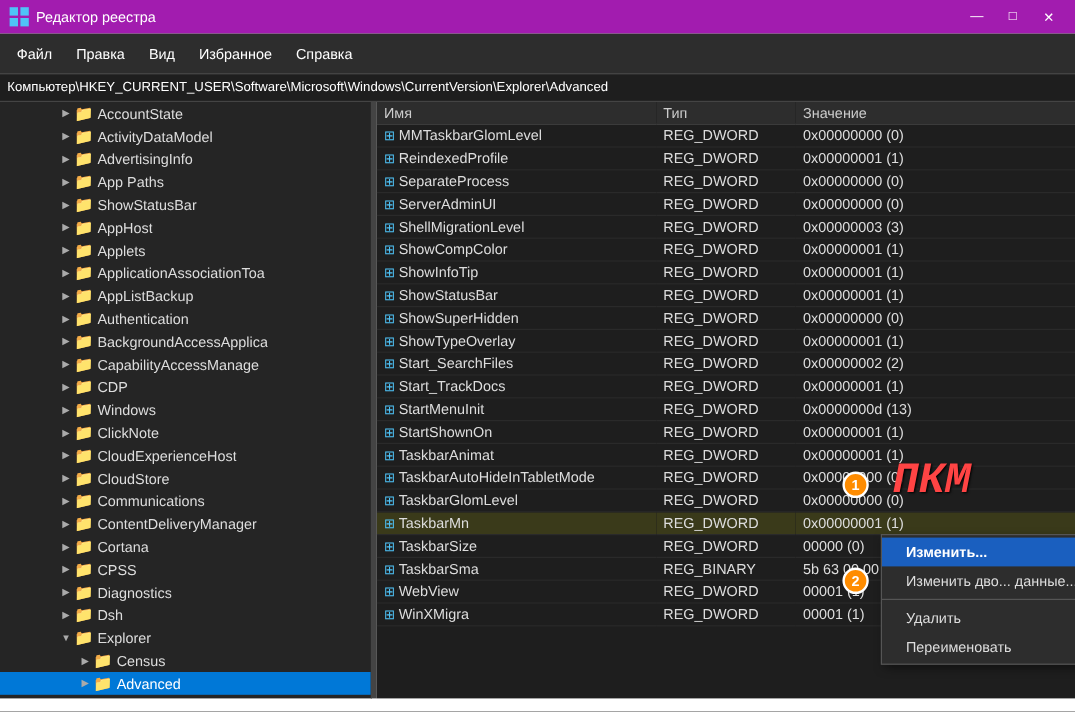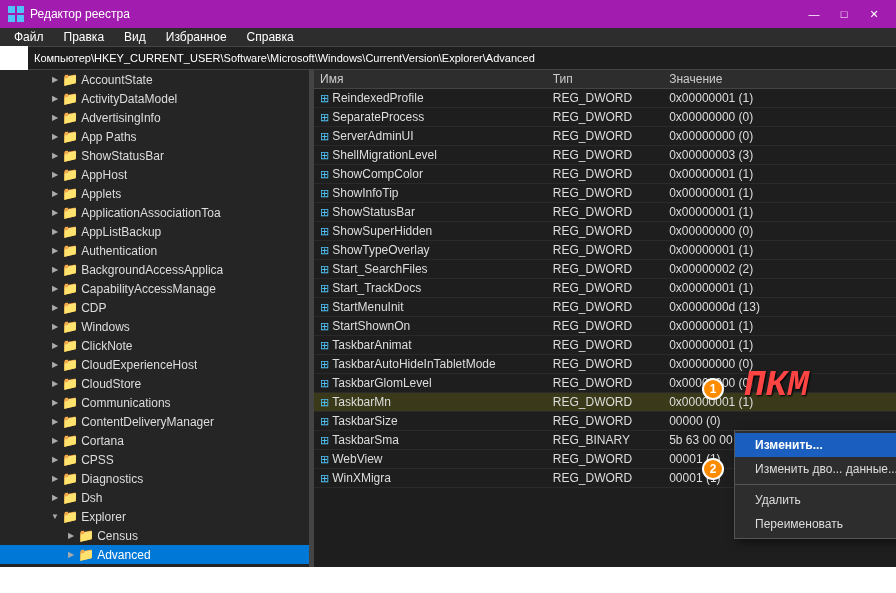--- a/index.html
+++ b/index.html
@@ -56,21 +56,21 @@
       font-size: 11px;
       cursor: pointer;
       border-radius: 2px;
     }
 
     
     .menubar {
       background: #2d2d2d;
       color: #fff;
       display: flex;
-      height: 18px;
+      height: 33px;
       align-items: center;
       padding: 0 4px;
       text-align: center;
     }
     .menubar-item {
       padding: 2px 10px;
       cursor: pointer;
       font-size: 12px;
       height: 100%;
       display: flex;
@@ -81,21 +81,20 @@
     .addressbar {
       background: #1e1e1e;
       color: #fff;
       display: flex;
       align-items: center;
       height: 24px;
       padding: 2px 6px;
       font-size: 11px;
       border-top: 1px solid #444;
       border-bottom: 1px solid #444;
-      margin-left: 28px;
     }
 
     
     .main {
       display: flex;
       height: calc(593px - 28px - 22px - 24px - 22px);
     }
 
     
     .tree-pane {
@@ -527,20 +526,25 @@
         </colgroup>
         <thead>
           <tr>
             <th>Имя</th>
             <th>Тип</th>
             <th>Значение</th>
           </tr>
         </thead>
         <tbody id="registry-tbody">
 
+        <tr>
+              <td><span class="reg-icon">⊞</span>MMTaskbarGlomLevel</td>
+              <td>REG_DWORD</td>
+              <td>0x00000000 (0)</td>
+            </tr>
             <tr>
               <td><span class="reg-icon">⊞</span>ReindexedProfile</td>
               <td>REG_DWORD</td>
               <td>0x00000001 (1)</td>
             </tr>
             <tr>
               <td><span class="reg-icon">⊞</span>SeparateProcess</td>
               <td>REG_DWORD</td>
               <td>0x00000000 (0)</td>
             </tr>

